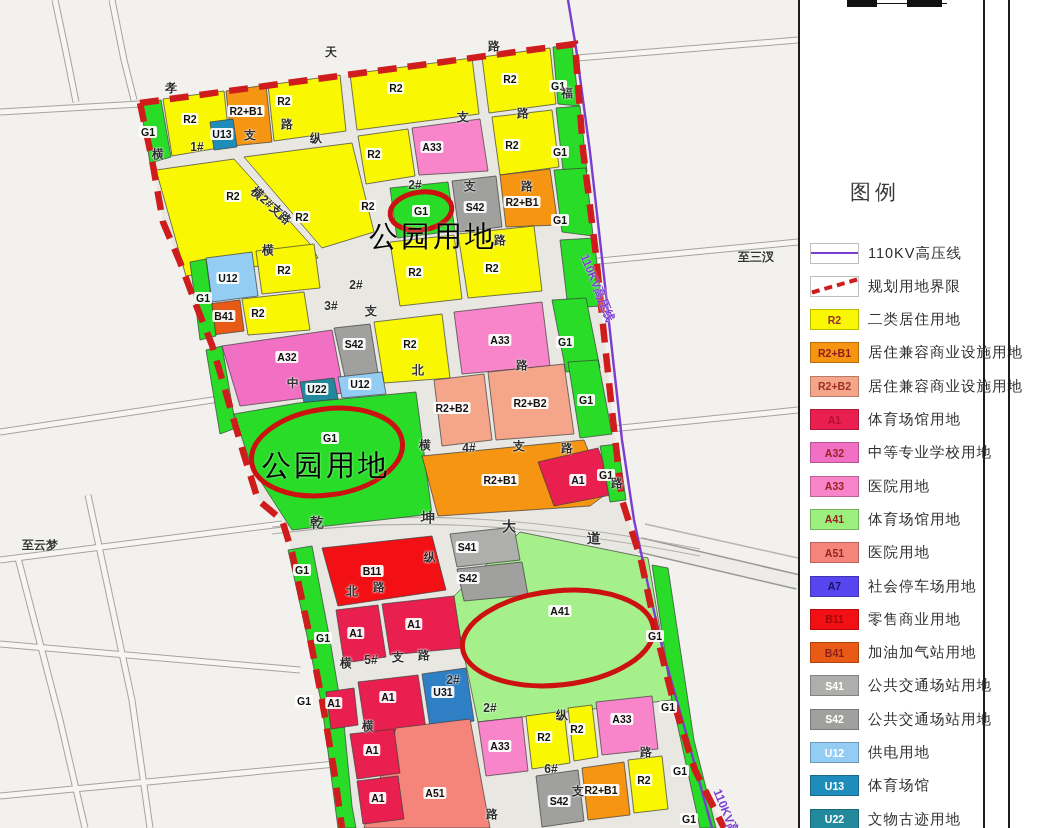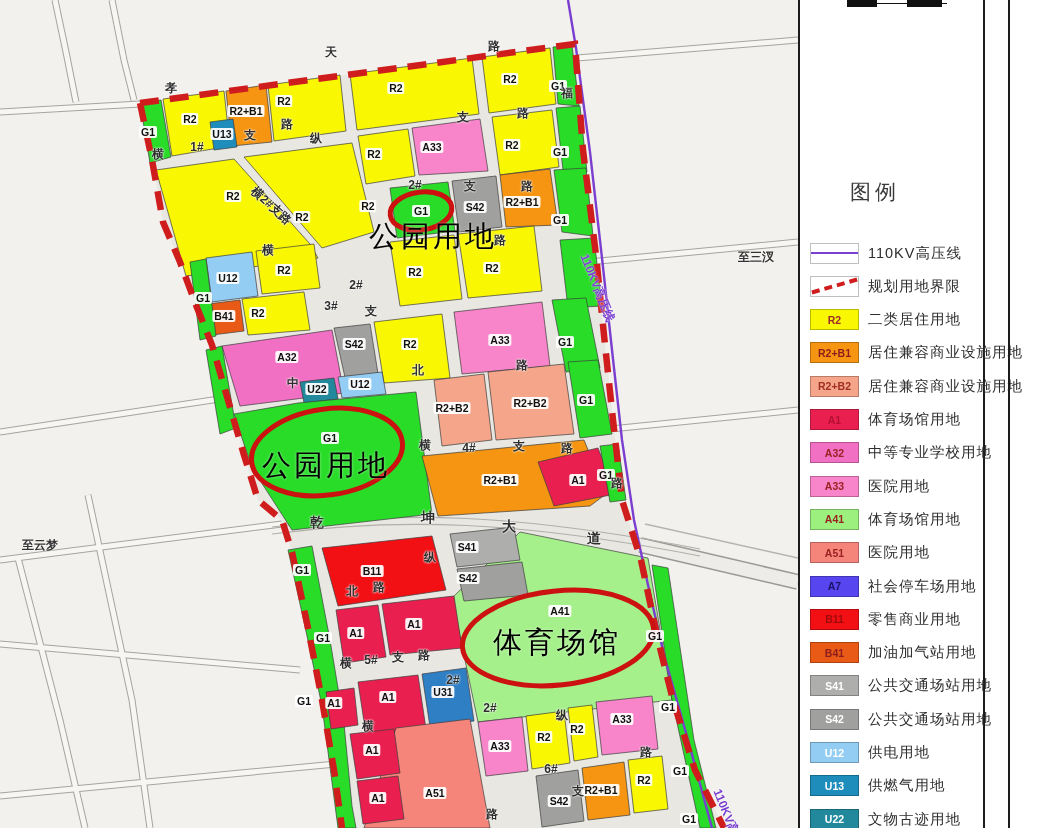--- a/index.html
+++ b/index.html
@@ -274,21 +274,20 @@
         <div class="rchar" style="left: 453px; top: 680px;">2#</div>
         <div class="rchar" style="left: 490px; top: 708px;">2#</div>
         <div class="rchar" style="left: 368px; top: 726px;">横</div>
         <div class="rchar" style="left: 562px; top: 715px;">纵</div>
         <div class="rchar" style="left: 551px; top: 769px;">6#</div>
         <div class="rchar" style="left: 578px; top: 791px;">支</div>
         <div class="rchar" style="left: 492px; top: 814px;">路</div>
         <div class="rchar" style="left: 646px; top: 752px;">路</div>
         <div class="annot" style="left: 433px; top: 237px;">公园用地</div>
         <div class="annot" style="left: 326px; top: 466px;">公园用地</div>
-        <div class="annot" style="left: 557px; top: 643px;">体育场馆</div>
         <div class="note" style="left: 40px; top: 545px;">至云梦</div>
         <div class="note" style="left: 756px; top: 257px;">至三汊</div>
         <div class="note" style="left: 597px; top: 288px; transform: translate(-50%, -50%) rotate(68deg); color: rgb(122, 63, 208);">110KV高压线</div>
         <div class="note" style="left: 730px; top: 823px; transform: translate(-50%, -50%) rotate(68deg); color: rgb(122, 63, 208);">110KV高压线</div>
       </div>
   </div>
 
   <div id="legend-panel">
     <div id="scalebar">
       <div class="bline"></div>
@@ -390,21 +389,21 @@
         <div class="lrow" style="top: 499.5px;">
           <div class="sw" style="background: rgb(147, 205, 243);">
             <span style="color: rgb(255, 255, 255);">U12</span>
           </div>
           <span class="llab">供电用地</span>
         </div>
         <div class="lrow" style="top: 532.8px;">
           <div class="sw" style="background: rgb(31, 141, 187);">
             <span style="color: rgb(255, 255, 255);">U13</span>
           </div>
-          <span class="llab">供燃气用地</span>
+          <span class="llab">体育场馆</span>
         </div>
         <div class="lrow" style="top: 566.1px;">
           <div class="sw" style="background: rgb(34, 137, 156);">
             <span style="color: rgb(255, 255, 255);">U22</span>
           </div>
           <span class="llab">文物古迹用地</span>
         </div>
       </div>
   </div>
   <div id="page-edge"></div>

